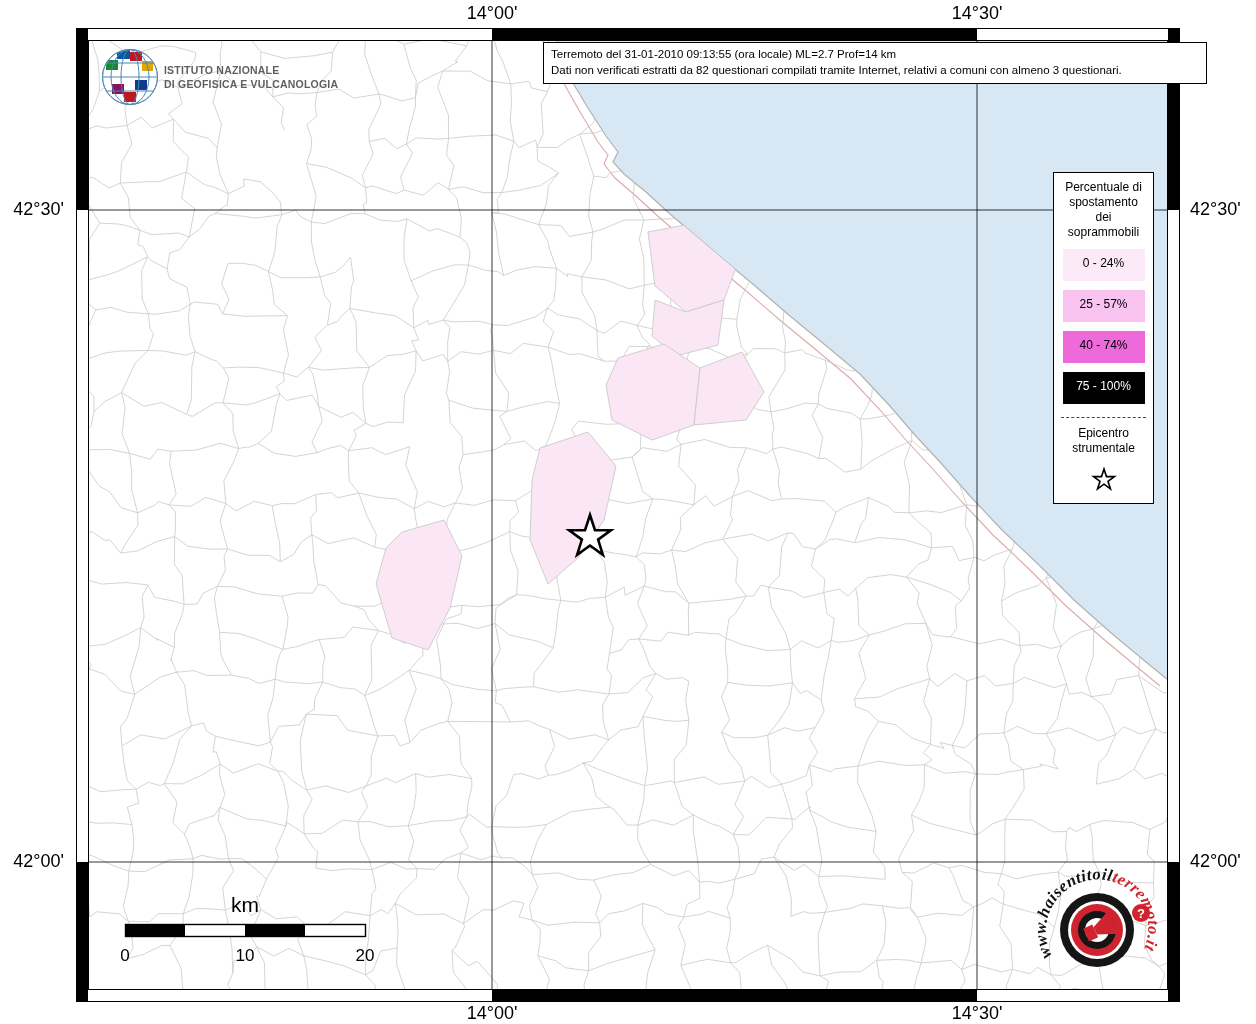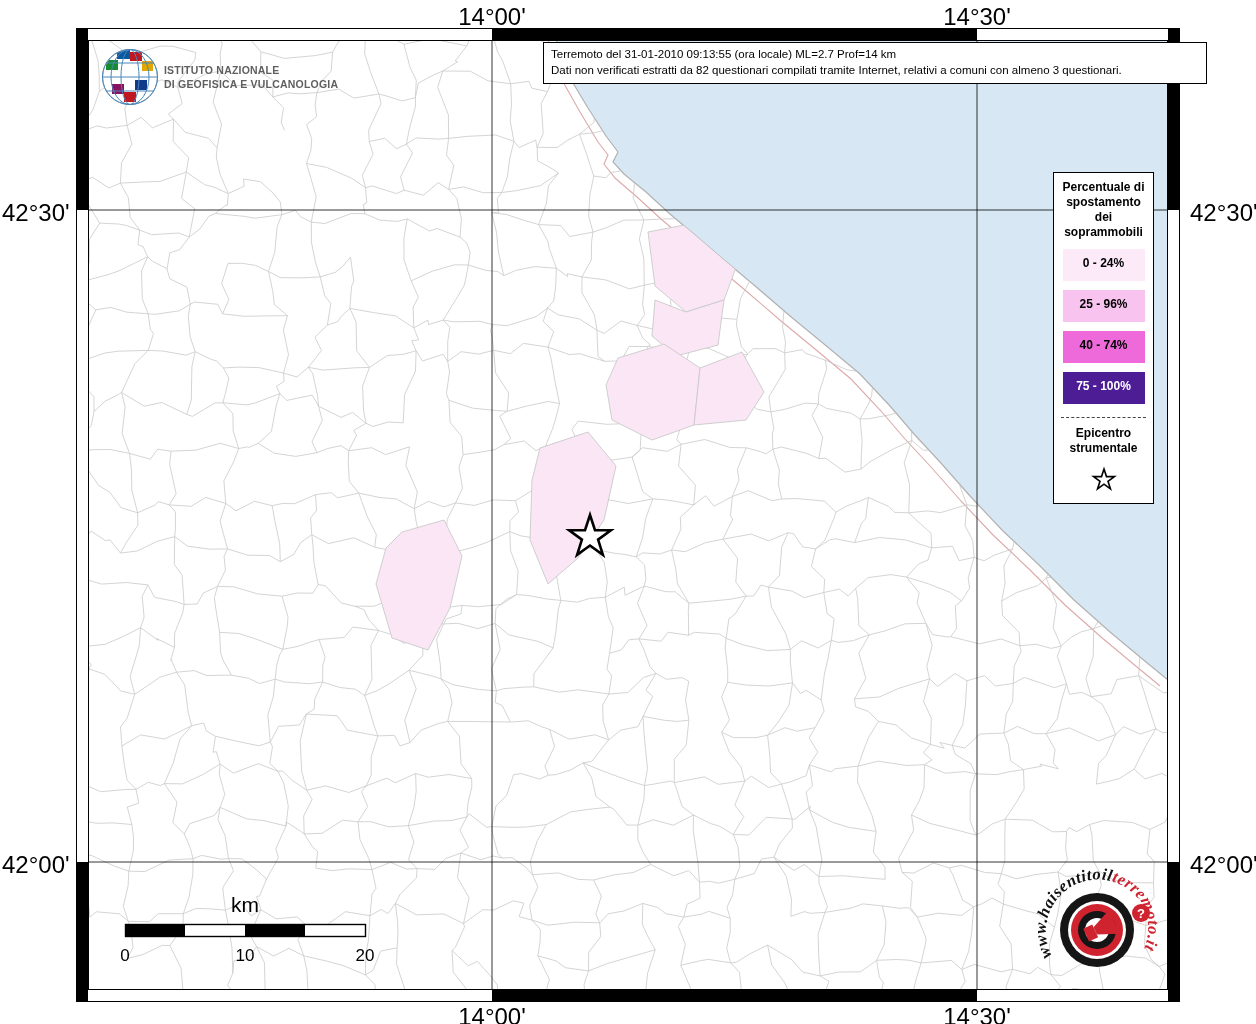--- a/index.html
+++ b/index.html
@@ -1,27 +1,27 @@
 <!DOCTYPE html>
 <html><head>
 <meta charset="utf-8">
 <style>
   *{box-sizing:border-box}
   body{margin:0;background:#ffffff}
   .stage{position:relative;width:1256px;height:1024px;background:#fff;
          font-family:"Liberation Sans",sans-serif;overflow:hidden;color:#000}
   .stage > svg{position:absolute;left:0;top:0}
-  .ax{position:absolute;font-size:24px;white-space:nowrap}
+  .ax{position:absolute;font-size:18px;white-space:nowrap}
   .ax.center{transform:translateX(-50%)}
   .ax.right-align{text-align:right}
   .info-box{position:absolute;left:543px;top:42px;width:664px;background:#fff;
             border:1px solid #000;padding:4px 7px 5px;font-size:11.5px;line-height:15.6px;
             white-space:nowrap;overflow:hidden}
   .legend{position:absolute;left:1053px;top:172px;width:101px;background:#fff;border:1px solid #000;
-          padding:7px 4px 9px;text-align:center;font-weight:bold;font-size:12px;line-height:15px}
+          padding:7px 4px 9px;text-align:center;font-weight:normal;font-size:12px;line-height:15px}
   .legend-title{width:84px;margin:0 auto 2px}
   .legend-swatch{width:82px;height:32px;margin:9px auto 0;line-height:28px;font-size:12px}
   .legend-sep{border-top:1px dashed #444;margin:13px 3px 8px}
   .legend-epi{width:80px;margin:8px auto}
   .legend-star{display:block;margin:5px auto 0}
   .ingv-text{position:absolute;left:164px;top:64px;font-size:10.5px;color:#5f5f5f;
              line-height:13.5px;letter-spacing:0.2px;font-weight:bold}
 </style>
 </head>
 <body>
@@ -151,23 +151,23 @@
   </div>
 
   <div class="ingv-text">
     <div>ISTITUTO NAZIONALE</div>
     <div>DI GEOFISICA E VULCANOLOGIA</div>
   </div>
 
   <div class="legend">
     <div class="legend-title">Percentuale di spostamento dei soprammobili</div>
     <div class="legend-swatch" style="background: rgb(252, 234, 248); color: rgb(0, 0, 0);">0 - 24%</div>
-    <div class="legend-swatch" style="background: rgb(248, 195, 239); color: rgb(0, 0, 0);">25 - 96%</div>
+    <div class="legend-swatch" style="background: rgb(248, 195, 239); color: rgb(0, 0, 0);">25 - 57%</div>
     <div class="legend-swatch" style="background: rgb(238, 106, 218); color: rgb(0, 0, 0);">40 - 74%</div>
-    <div class="legend-swatch" style="background: #4c1d95; color: rgb(255, 255, 255);">75 - 100%</div>
+    <div class="legend-swatch" style="background: #000000; color: rgb(255, 255, 255);">75 - 100%</div>
     <div class="legend-sep"></div>
     <div class="legend-epi">Epicentro strumentale</div>
     <svg class="legend-star" width="30" height="30">
       <polygon points="15,5 17.47,12.6 25.46,12.6 19,17.3 21.47,24.9 15,20.2 8.53,24.9 11,17.3 4.54,12.6 12.53,12.6" fill="#ffffff" stroke="#000000" stroke-width="1.6"></polygon>
     </svg>
   </div>
 
   <div class="ax center" style="left:492px;top:3px">14°00'</div>
   <div class="ax center" style="left:977px;top:3px">14°30'</div>
   <div class="ax center" style="left:492px;top:1003px">14°00'</div>

